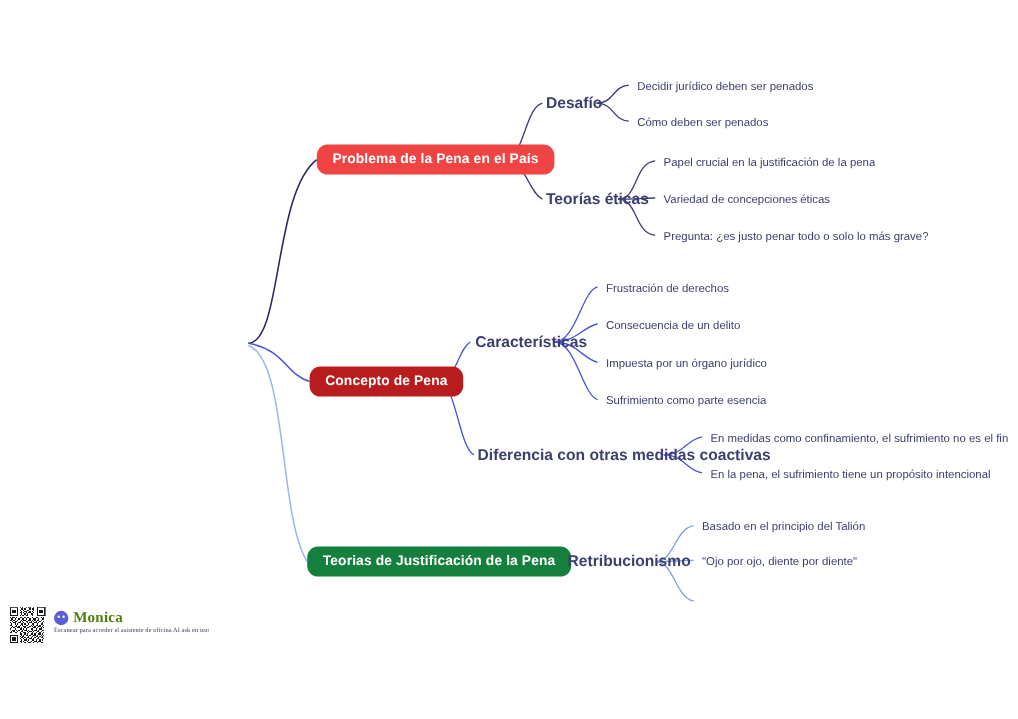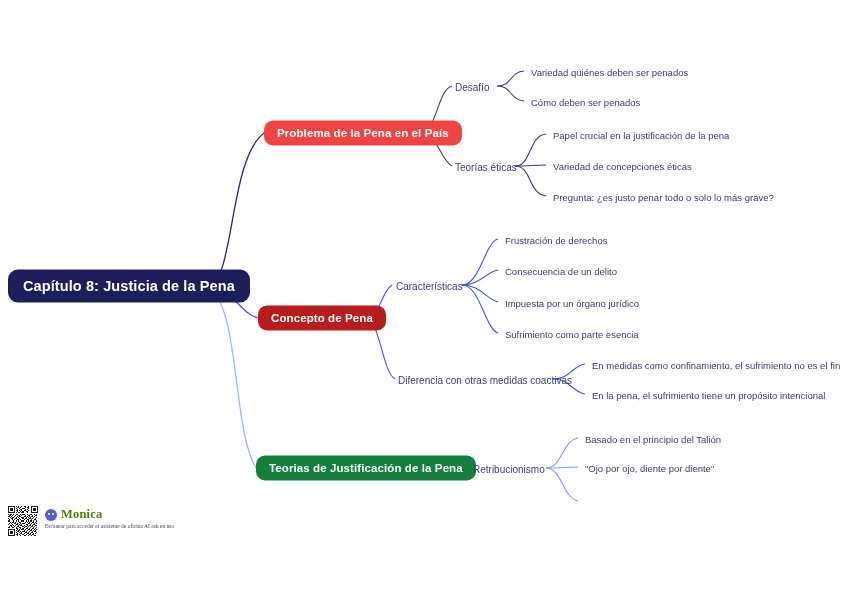--- a/index.html
+++ b/index.html
@@ -54,22 +54,22 @@
     border-radius: 10px;
     padding: 8px 15px 9px 15px;
   }
 
   .lvl1-a { background: #ef4444; font-size: 11.5px; }
   .lvl1-b { background: #b91c1c; font-size: 11.5px; }
   .lvl1-c { background: #15803d; font-size: 11.5px; }
 
   .lvl2 {
     color: #3c3f6e;
-    font-size: 10px;
-    font-weight: normal;
+    font-size: 13px;
+    font-weight: bold;
   }
 
   .leaf {
     color: #3a3d6b;
     font-size: 9.5px;
     font-weight: normal;
   }
 
   
   .footer {
@@ -163,33 +163,30 @@
     <path d="M 553 379 C 570 379 572 366 585 364" stroke="#4a53d8" stroke-width="1.1" fill="none"></path>
     <path d="M 553 379 C 570 379 572 392 585 394" stroke="#4a53d8" stroke-width="1.1" fill="none"></path>
 
     <path d="M 434 468 L 470 468" stroke="#7d9fe8" stroke-width="1.1" fill="none"></path>
 
     <path d="M 546 468 C 562 468 562 441 578 438" stroke="#7d9fe8" stroke-width="1.1" fill="none"></path>
     <path d="M 546 468 C 562 468 564 467 578 467" stroke="#7d9fe8" stroke-width="1.1" fill="none"></path>
     <path d="M 546 468 C 562 468 562 497 578 501" stroke="#7d9fe8" stroke-width="1.1" fill="none"></path>
   </svg>
 
-  <div class="node" style="left:8px; top:286px;">
-    <span class="pill root">Capítulo 8: Justicia de la Pena</span>
-  </div>
 
   <div class="node" style="left:264px; top:133px;">
     <span class="pill lvl1-a">Problema de la Pena en el País</span>
   </div>
 
   <div class="node" style="left:455px; top:86px;">
     <span class="lvl2">Desafío</span>
   </div>
   <div class="node" style="left:531px; top:71px;">
-    <span class="leaf">Variedad quiénes deben ser penados</span>
+    <span class="leaf">Decidir jurídico deben ser penados</span>
   </div>
   <div class="node" style="left:531px; top:101px;">
     <span class="leaf">Cómo deben ser penados</span>
   </div>
 
   <div class="node" style="left:455px; top:166px;">
     <span class="lvl2">Teorías éticas</span>
   </div>
   <div class="node" style="left:553px; top:134px;">
     <span class="leaf">Papel crucial en la justificación de la pena</span>

